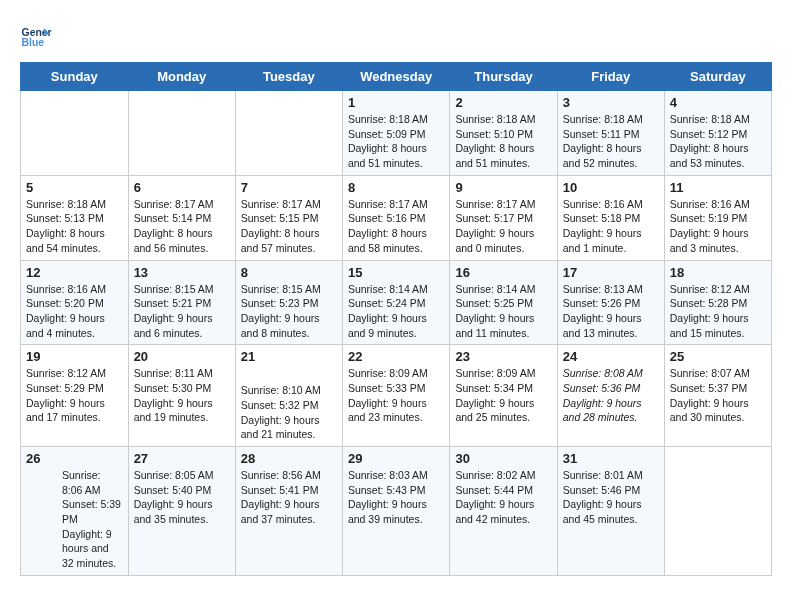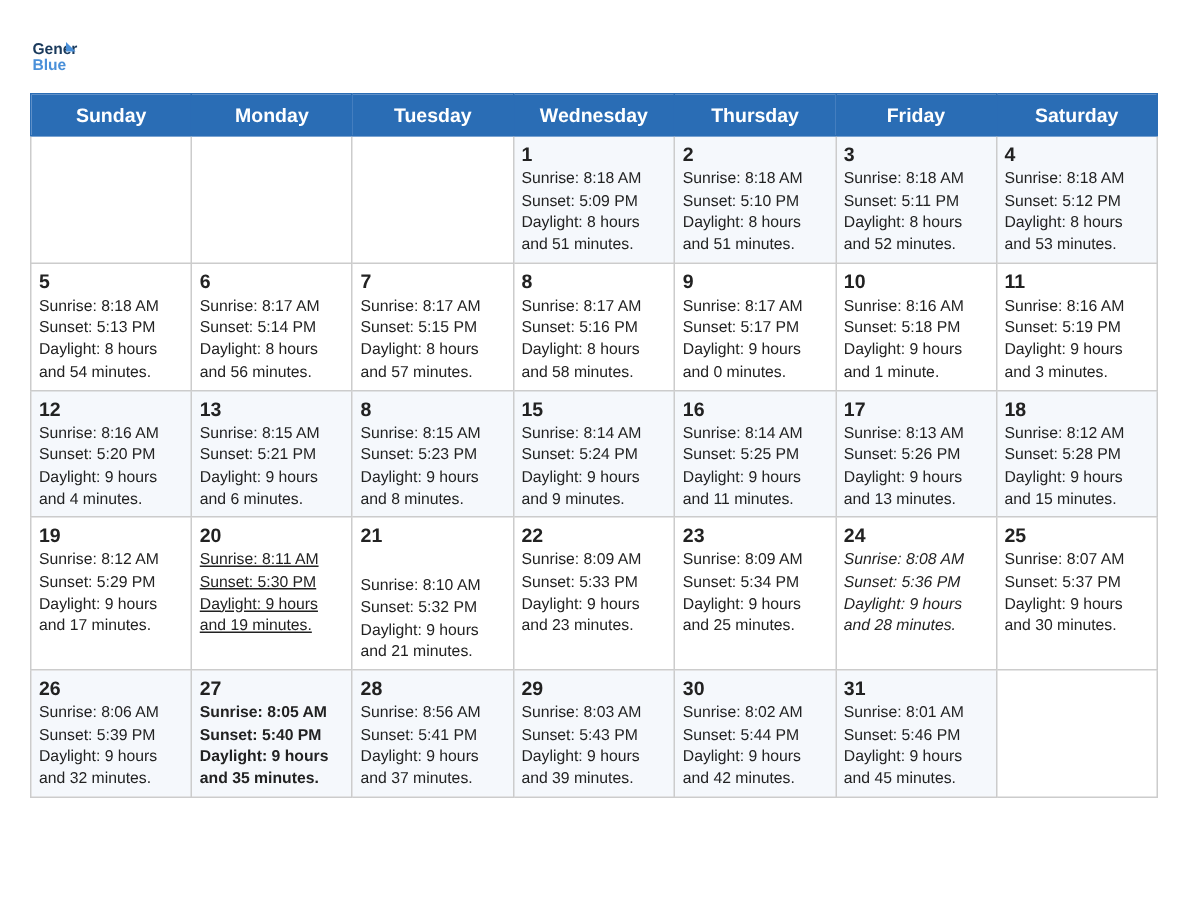--- a/index.html
+++ b/index.html
@@ -234,21 +234,21 @@
       </tr>
       <tr>
         <td>
           <span class="day-number">19</span>
           <div class="day-info" style="white-space: pre-line;">Sunrise: 8:12 AM
 Sunset: 5:29 PM
 Daylight: 9 hours and 17 minutes.</div>
         </td>
         <td>
           <span class="day-number">20</span>
-          <div class="day-info" style="white-space: pre-line; text-decoration: underline;">Sunrise: 8:11 AM
+          <div class="day-info" style="white-space: pre-line;">Sunrise: 8:11 AM
 Sunset: 5:30 PM
 Daylight: 9 hours and 19 minutes.</div>
         </td>
         <td>
           <span class="day-number">21</span>
           <div class="day-info" style="white-space: pre-line; margin-top: 19px;">Sunrise: 8:10 AM
 Sunset: 5:32 PM
 Daylight: 9 hours and 21 minutes.</div>
         </td>
         <td>
@@ -272,27 +272,27 @@
         <td>
           <span class="day-number">25</span>
           <div class="day-info" style="white-space: pre-line;">Sunrise: 8:07 AM
 Sunset: 5:37 PM
 Daylight: 9 hours and 30 minutes.</div>
         </td>
       </tr>
       <tr>
         <td>
           <span class="day-number">26</span>
-          <div class="day-info" style="white-space: pre-line;">Sunrise: 8:06 AM
+          <div class="day-info" style="white-space: pre-line; margin-left: 36px;">Sunrise: 8:06 AM
 Sunset: 5:39 PM
 Daylight: 9 hours and 32 minutes.</div>
         </td>
         <td>
           <span class="day-number">27</span>
-          <div class="day-info" style="white-space: pre-line; font-weight: bold;">Sunrise: 8:05 AM
+          <div class="day-info" style="white-space: pre-line;">Sunrise: 8:05 AM
 Sunset: 5:40 PM
 Daylight: 9 hours and 35 minutes.</div>
         </td>
         <td>
           <span class="day-number">28</span>
           <div class="day-info" style="white-space: pre-line;">Sunrise: 8:56 AM
 Sunset: 5:41 PM
 Daylight: 9 hours and 37 minutes.</div>
         </td>
         <td>

